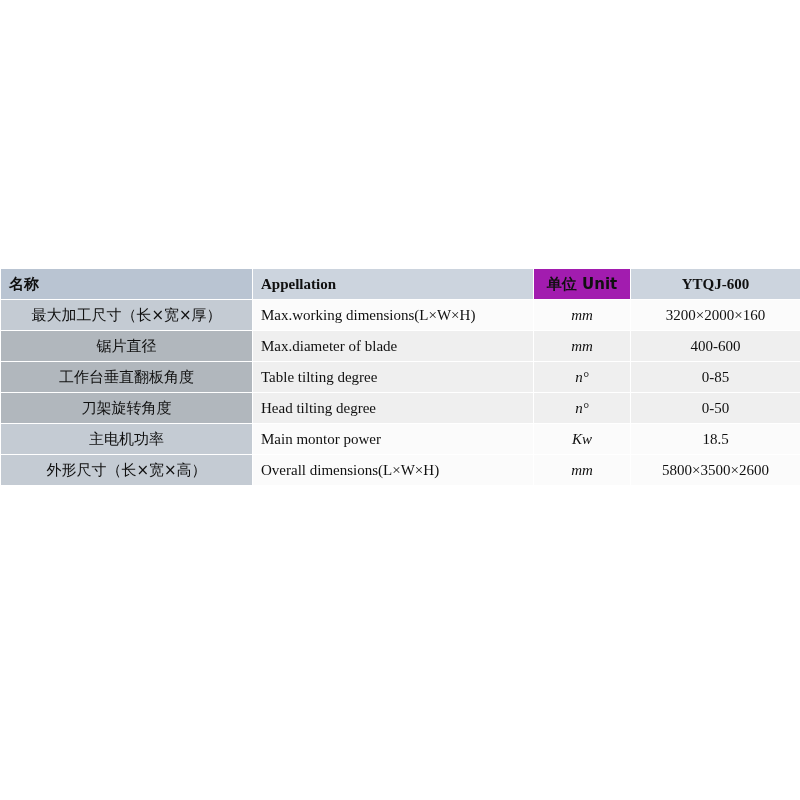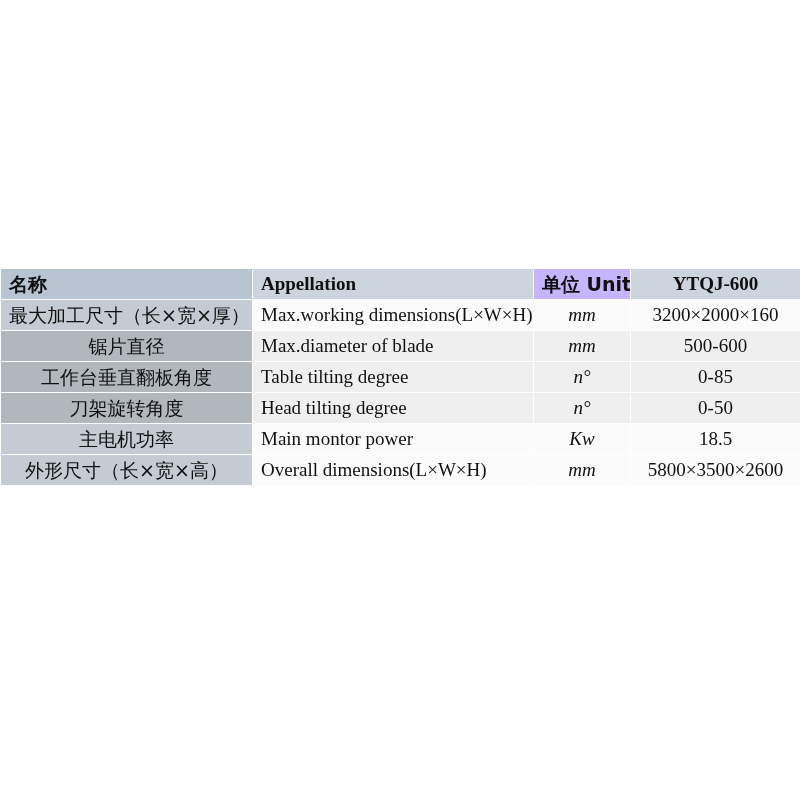--- a/index.html
+++ b/index.html
@@ -27,21 +27,21 @@
   #spec-table col.c-name   { width: 252px; }
   #spec-table col.c-appel  { width: 281px; }
   #spec-table col.c-unit   { width: 97px; }
   #spec-table col.c-model  { width: 170px; }
 
   #spec-table tr { height: 31px; }
 
   #spec-table th, #spec-table td {
     border: 1px solid #ffffff;
     padding: 0 8px;
-    font-size: 19px;
+    font-size: 15px;
     line-height: 1.1;
     color: #101010;
     vertical-align: middle;
     overflow: hidden;
     white-space: nowrap;
   }
 
   
   .hdr-name {
     background: #b9c4d2;
@@ -51,23 +51,23 @@
     font-size: 15px;
   }
   .hdr-appel {
     background: #ccd4de;
     font-weight: bold;
     text-align: left;
     font-family: "Liberation Serif", serif;
     font-size: 16px;
   }
   .hdr-unit {
-    background: #c4b5fd;
+    background: #a21caf;
     font-weight: bold;
-    text-align: right;
+    text-align: center;
     font-family: "DejaVu Sans", sans-serif;
     font-size: 15px;
   }
   .hdr-model {
     background: #ccd4de;
     font-weight: bold;
     text-align: center;
     font-family: "Liberation Serif", serif;
     font-size: 16px;
   }
@@ -134,21 +134,21 @@
       <tr class="row-a">
         <td class="col-name">最大加工尺寸（长×宽×厚）</td>
         <td class="col-appel">Max.working dimensions(L×W×H)</td>
         <td class="col-unit">mm</td>
         <td class="col-model">3200×2000×160</td>
       </tr>
       <tr class="row-b">
         <td class="col-name">锯片直径</td>
         <td class="col-appel">Max.diameter of blade</td>
         <td class="col-unit">mm</td>
-        <td class="col-model">500-600</td>
+        <td class="col-model">400-600</td>
       </tr>
       <tr class="row-b">
         <td class="col-name">工作台垂直翻板角度</td>
         <td class="col-appel">Table tilting degree</td>
         <td class="col-unit">n°</td>
         <td class="col-model">0-85</td>
       </tr>
       <tr class="row-b">
         <td class="col-name">刀架旋转角度</td>
         <td class="col-appel">Head tilting degree</td>

